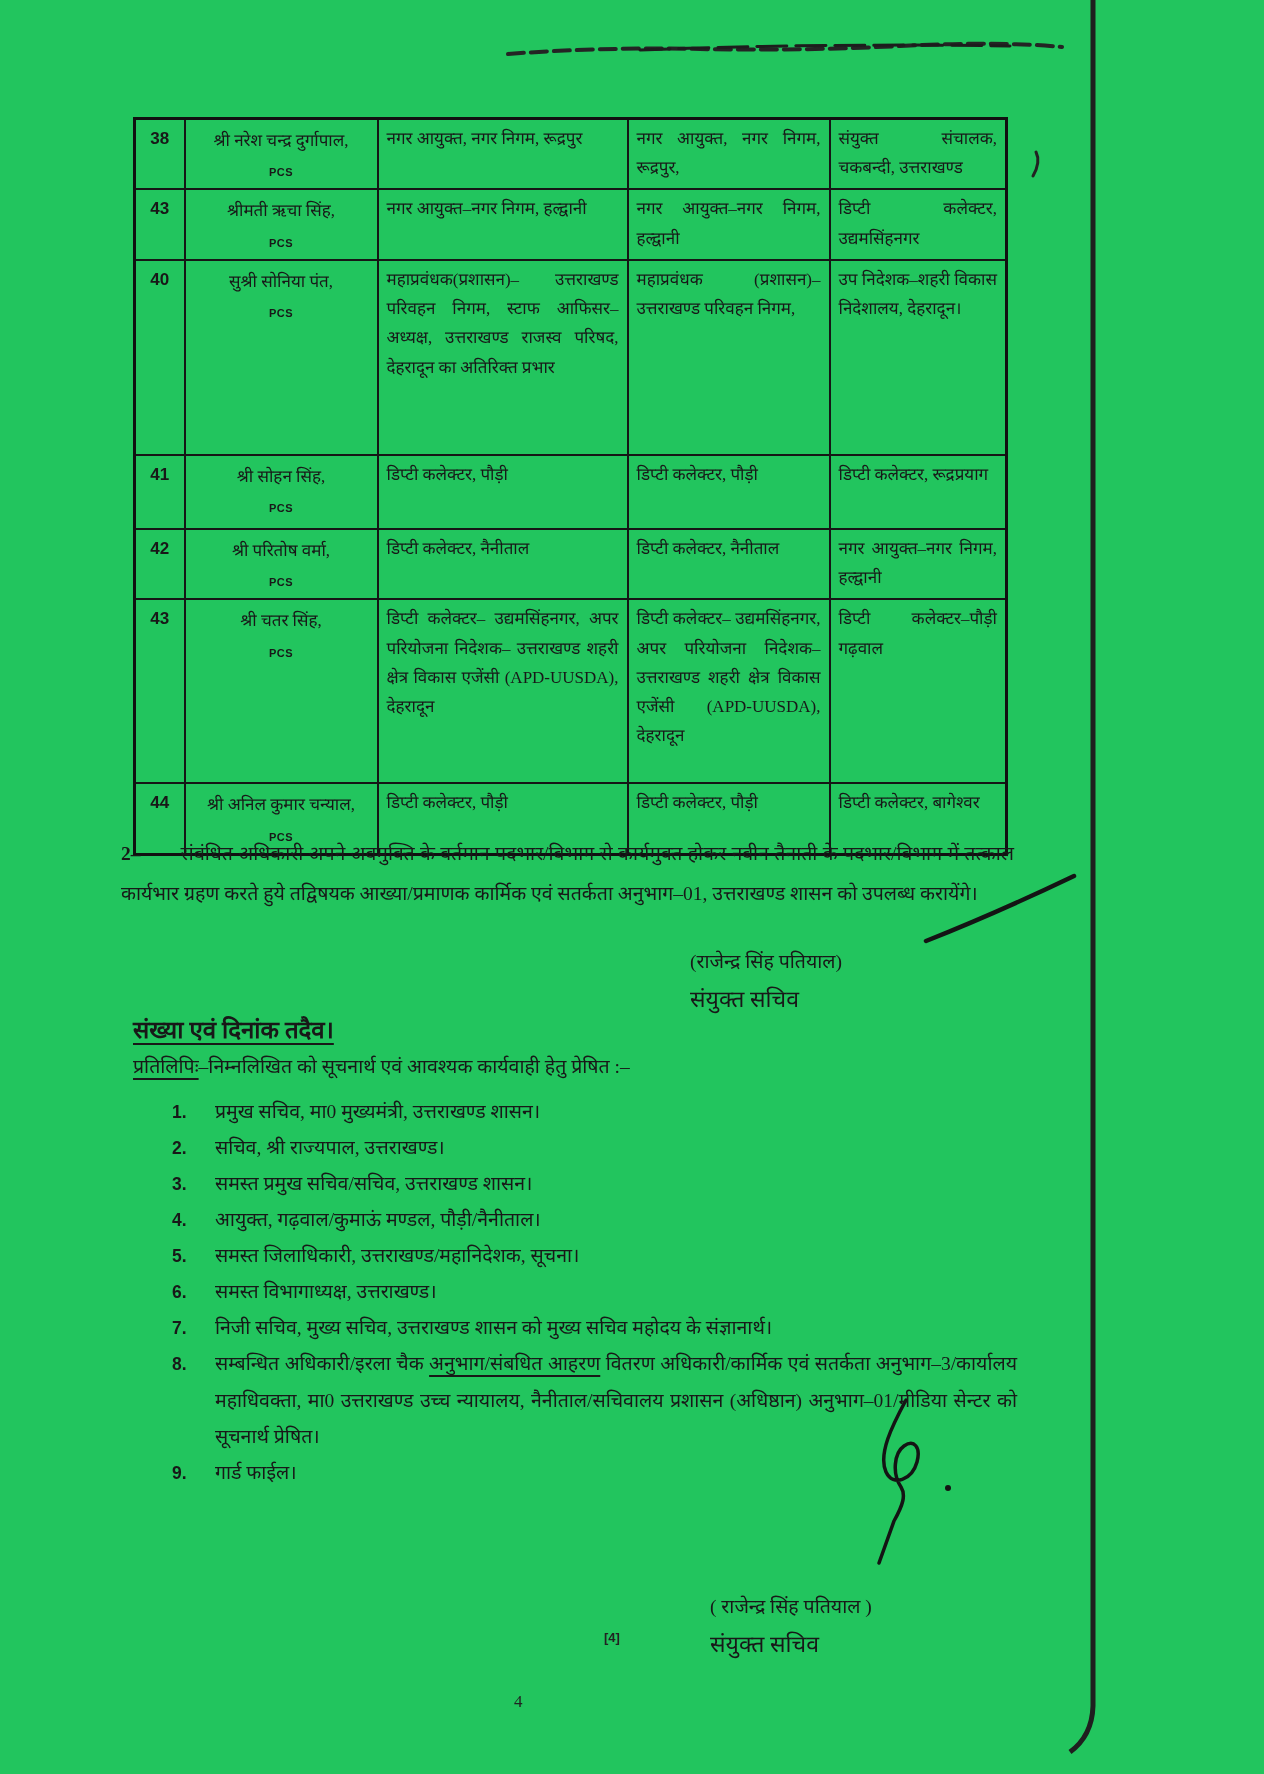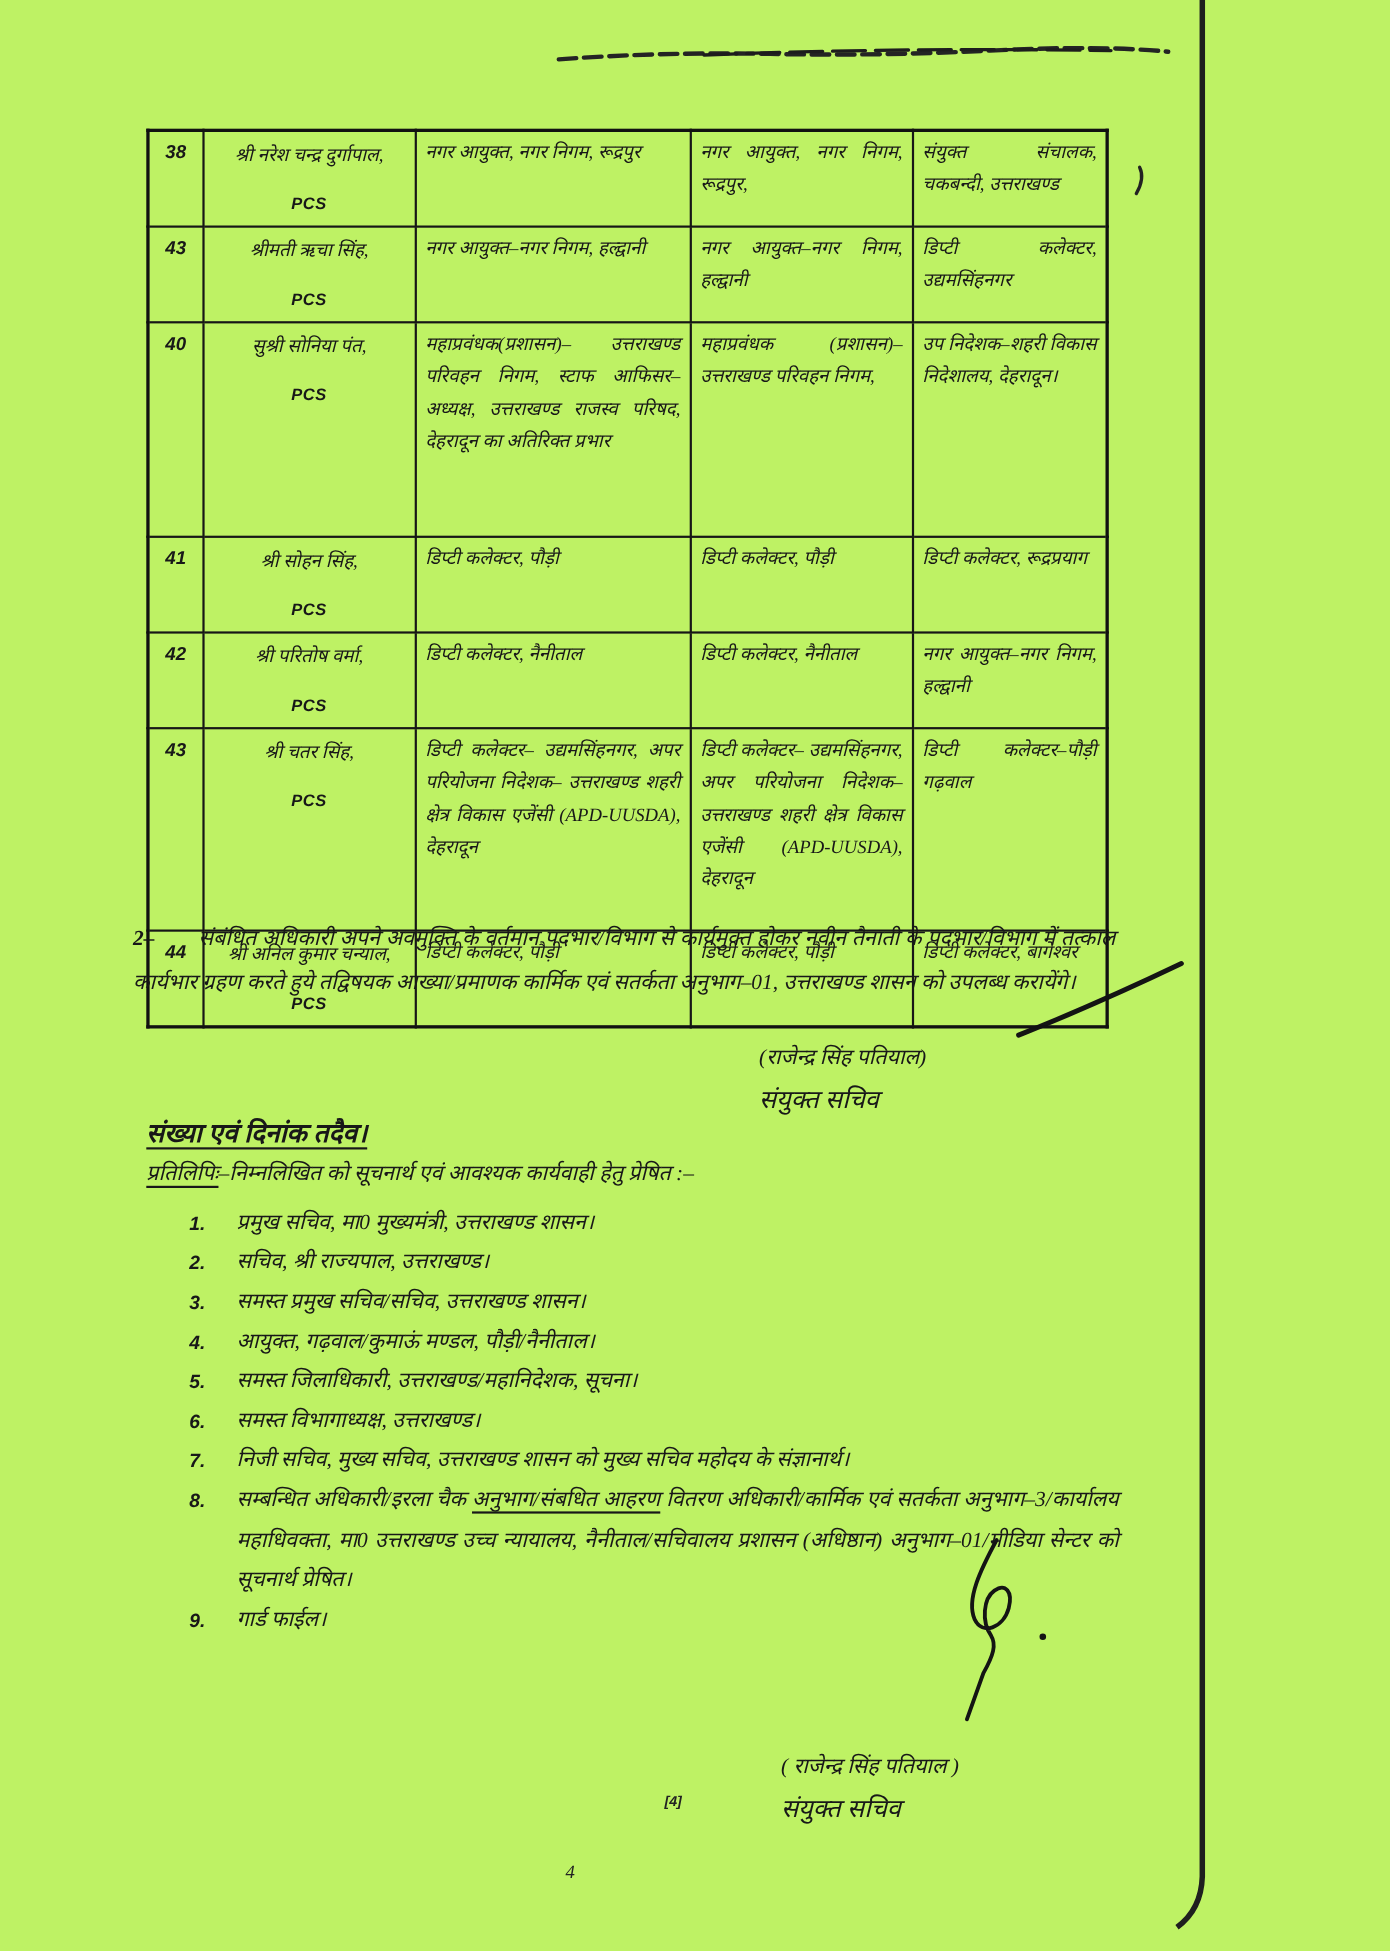--- a/index.html
+++ b/index.html
@@ -1,24 +1,23 @@
 <!DOCTYPE html>
 <html><head>
 <meta charset="utf-8">
 <style>
   html,body{margin:0;padding:0;background:#e8e8e6;}
   .page{
     position:relative;
     width:1264px;height:1774px;
     margin:0 auto;
-    background:#bef264;
+    background:#22c55e;
     overflow:hidden;
     font-family:"Liberation Serif","DejaVu Serif",serif;
     color:#181818;
-    font-style:italic;
   }
   
   .overlay{position:absolute;left:0;top:0;width:1264px;height:1774px;pointer-events:none;}
 
   
   .table-wrap{position:absolute;left:133px;top:117px;width:872px;}
   table.postings{
     border-collapse:collapse;width:100%;
     table-layout:fixed;
   }
@@ -27,21 +26,21 @@
     vertical-align:top;
     font-size:17px;line-height:1.72;
     padding:4px 8px 6px 8px;
     overflow:hidden;
   }
   table.postings{border:3px solid #111;}
   col.c1{width:50px;}col.c2{width:193px;}col.c3{width:250px;}col.c4{width:202px;}col.c5{width:177px;}
   td.c-sno{text-align:center;font-weight:700;font-size:16px;font-family:"Liberation Sans","DejaVu Sans",sans-serif;padding-top:7px;}
   td.c-name{text-align:center;}
   td.c-name .nm{margin-top:2px;}
-  td.c-name .cadre{font-family:"Liberation Sans","DejaVu Sans",sans-serif;font-weight:700;font-size:15px;letter-spacing:.5px;margin-top:18px;}
+  td.c-name .cadre{font-family:"Liberation Sans","DejaVu Sans",sans-serif;font-weight:700;font-size:11px;letter-spacing:.5px;margin-top:8px;}
   td.c-post{text-align:justify;text-align-last:left;}
   tr.r0 td{height:58px;} tr.r1 td{height:56px;} tr.r2 td{height:183px;}
   tr.r3 td{height:62px;} tr.r4 td{height:56px;} tr.r5 td{height:172px;}
   tr.r6 td{height:50px;}
 
   
   .para2{
     position:absolute;left:121px;top:814px;width:893px;
     font-size:19.5px;line-height:2.08;text-align:justify;
   }

